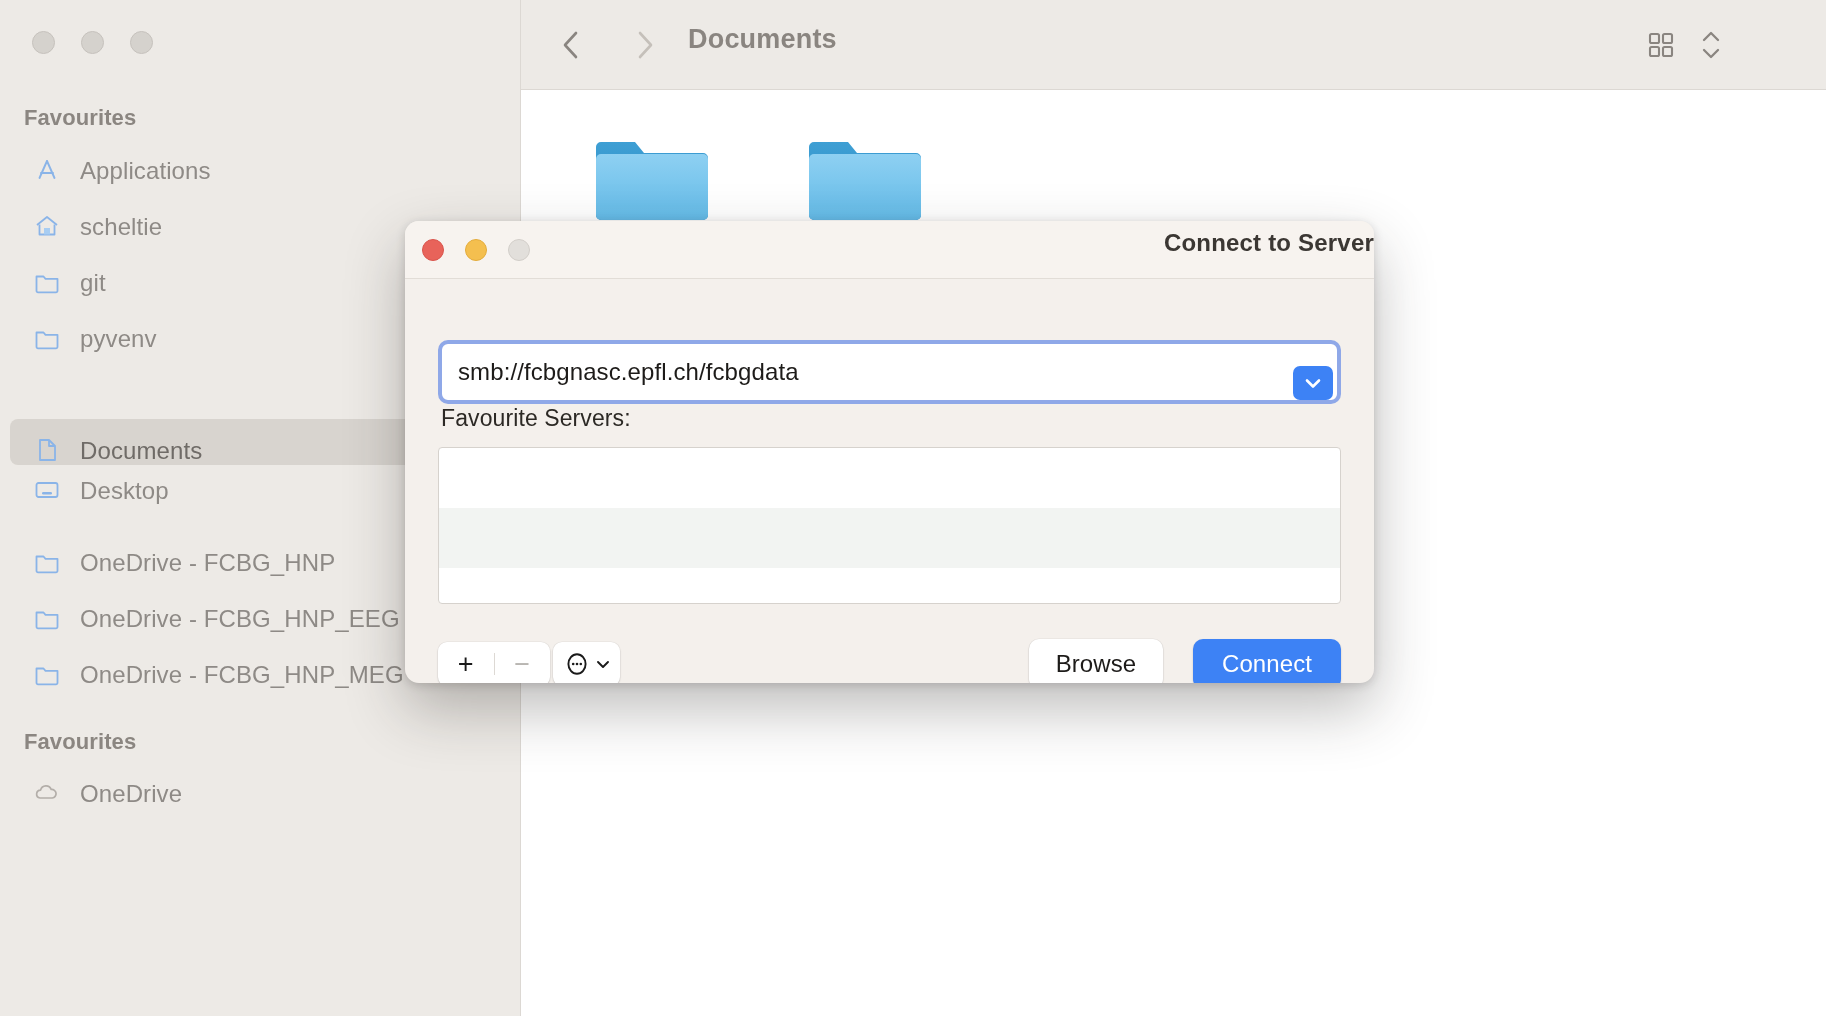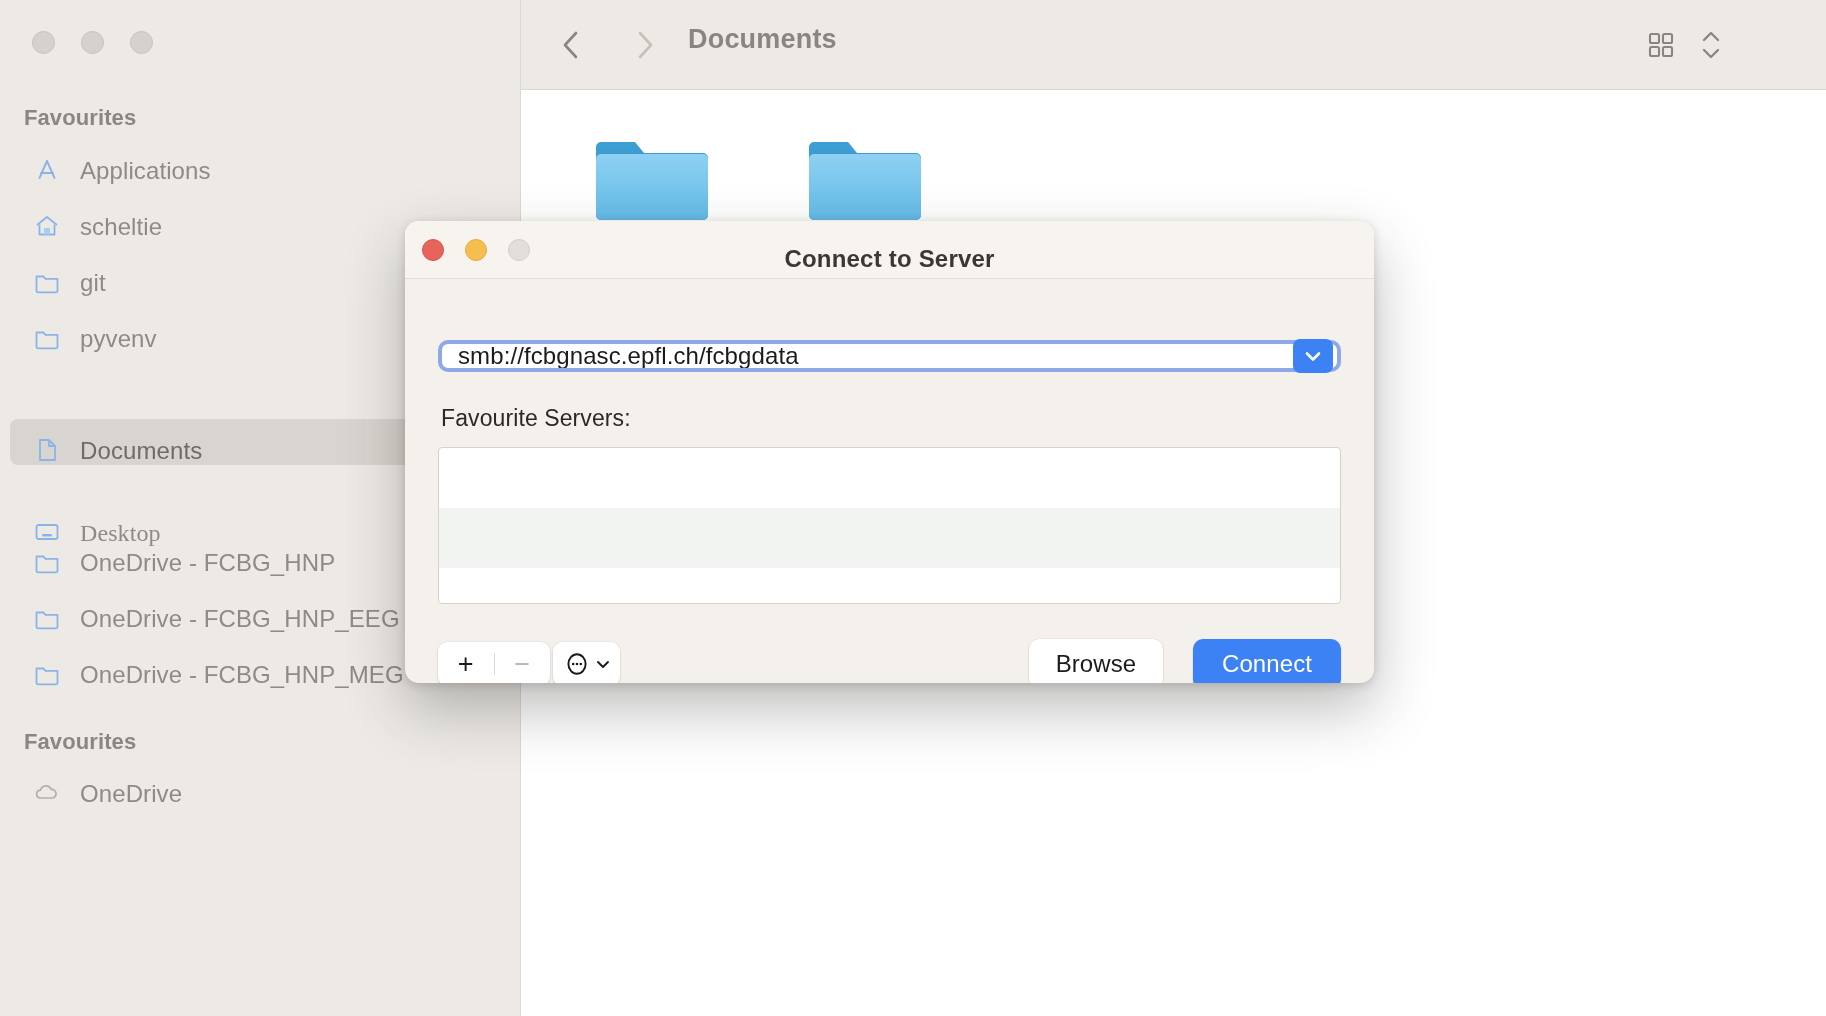--- a/index.html
+++ b/index.html
@@ -92,34 +92,34 @@
     position:relative; height:58px;
     background:#f7f3ef;
     border-bottom:1px solid #e2ddd7;
   }
   .dlg-traffic { position:absolute; left:17px; top:18px; display:flex; gap:21px; }
   .dtl { width:22px; height:22px; border-radius:50%; }
   .dtl.red { background:#e8635a; border:1px solid #d9544c; }
   .dtl.yellow { background:#f4bf4f; border:1px solid #e3ac3c; }
   .dtl.gray { background:#e2dfdb; border:1px solid #d2cec9; }
   .dlg-title {
-    position:absolute; left:0; right:0; top:24px;
-    text-align:center; font-size:24px; font-weight:bold; color:#3b3733;
+    position:absolute; left:0; right:0; top:8px;
+    text-align:right; font-size:24px; font-weight:bold; color:#3b3733;
     letter-spacing:0.2px;
   }
 
   .dlg-body { position:relative; padding:0; }
 
   .url-wrap {
     position:absolute; left:33px; top:61px;
-    width:903px; height:32px;
+    width:903px; height:64px;
     border:4px solid #8fa8e8;
     border-radius:10px;
     background:#ffffff;
-    display:flex; align-items:center;
+    display:flex; align-items:flex-end;
   }
   .url-input {
     flex:1 1 auto;
     border:none; outline:none; background:transparent;
     font-family:"Liberation Sans", sans-serif;
     font-size:24px; color:#1d1b19;
     padding-left:16px; letter-spacing:0.1px;
     height:100%;
   }
   .url-chevron {
@@ -259,21 +259,21 @@
       <div class="sb-item selected" style="top:419px;">
         <span class="sb-ico">
           <svg width="28" height="28" viewBox="0 0 28 28">
               <path d="M7 4 h9 l6 6 v14 h-15 z" fill="none" stroke="#8ab4e8" stroke-width="1.8" stroke-linejoin="round"></path>
               <path d="M16 4 v6 h6" fill="none" stroke="#8ab4e8" stroke-width="1.8" stroke-linejoin="round"></path>
             </svg>
         </span>
         <span class="sb-label">Documents</span>
       </div>
 
-      <div class="sb-item" style="top:501px;font-family:Liberation Serif, serif;">
+      <div class="sb-item" style="top:459px;">
         <span class="sb-ico">
           <svg width="28" height="28" viewBox="0 0 28 28">
               <rect x="3.5" y="7" width="21" height="14" rx="2" fill="none" stroke="#8ab4e8" stroke-width="1.8"></rect>
               <rect x="9" y="16" width="10" height="2.6" rx="1.3" fill="#8ab4e8"></rect>
             </svg>
         </span>
         <span class="sb-label">Desktop</span>
       </div>
 
       <div class="sb-item" style="top:531px;">

